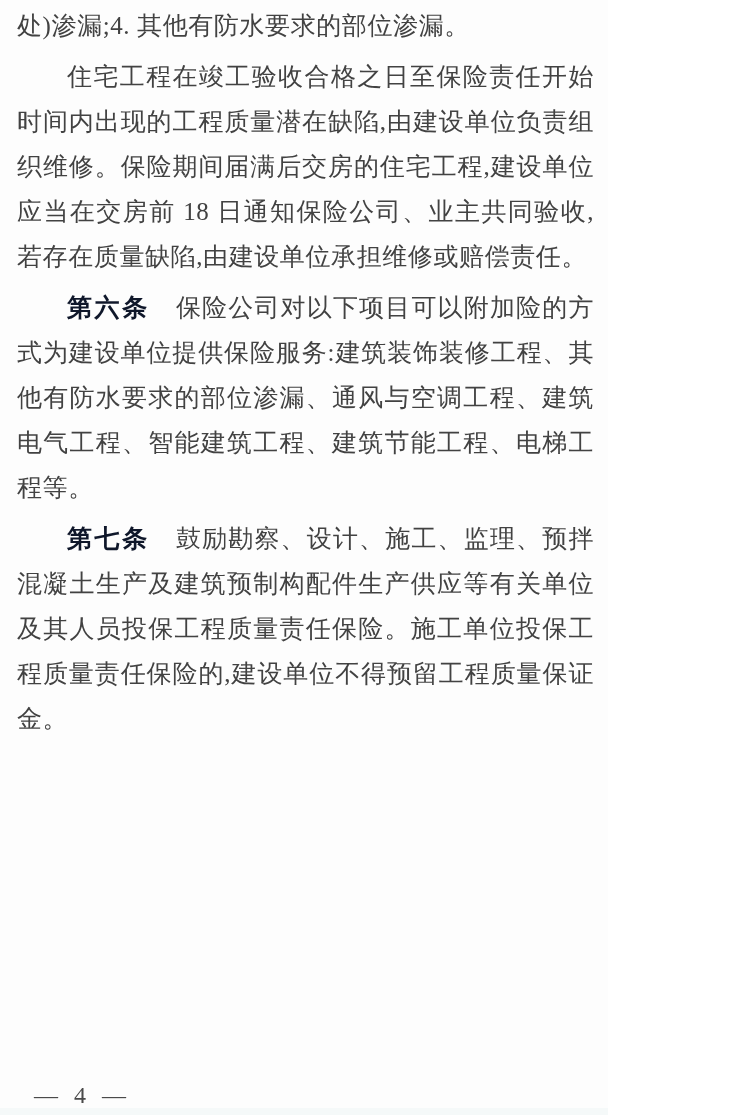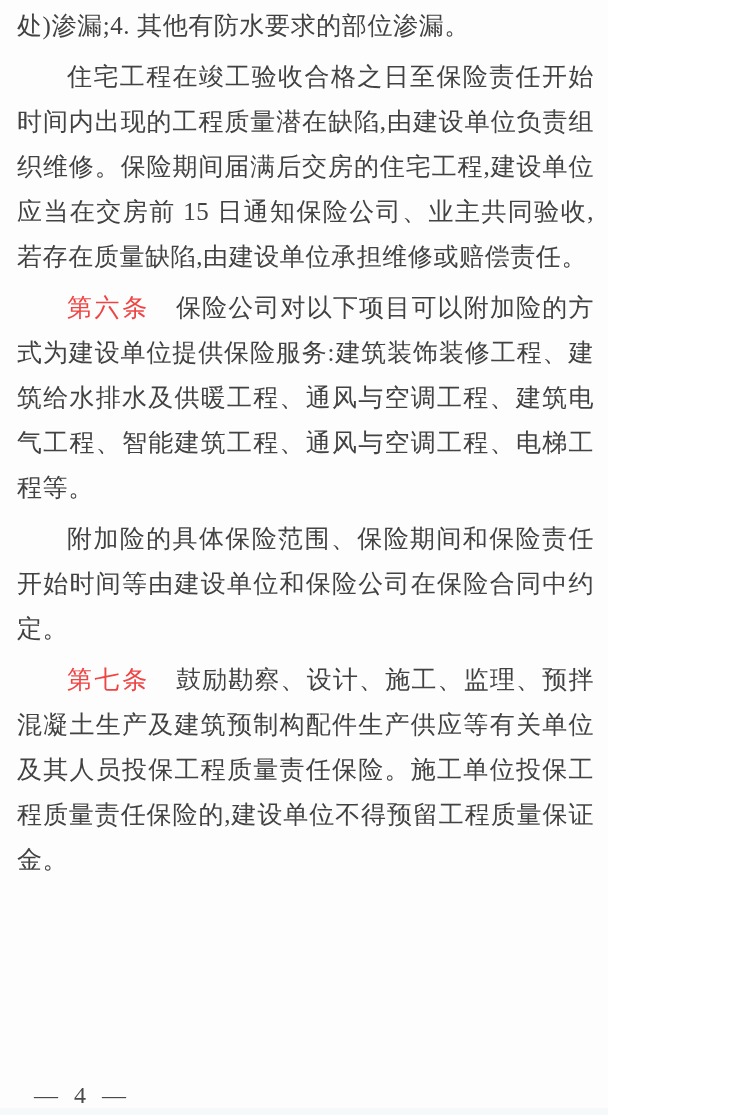--- a/index.html
+++ b/index.html
@@ -25,22 +25,22 @@
     line-height: 45px;
     text-align: justify;
     text-justify: inter-character;
     letter-spacing: 0.6px;
     word-break: break-all;
   }
   p.indented {
     text-indent: 2em;
   }
   .article-label {
-    font-weight: normal;
-    color: #ef4444;
+    font-weight: bold;
+    color: #0f172a;
     margin-right: 1.05em;
     letter-spacing: 2px;
   }
   .article-label:empty {
     display: none;
   }
   .para-text {
     color: #424242;
   }
   .footer {
@@ -64,26 +64,25 @@
 </style>
 </head>
 <body>
 
 <div class="page">
   <div class="content">
 
     <p class="para"><span class="para-text">处)渗漏;4. 其他有防水要求的部位渗漏。</span></p>
 
 
-    <p class="para indented"><span class="para-text">住宅工程在竣工验收合格之日至保险责任开始时间内出现的工程质量潜在缺陷,由建设单位负责组织维修。保险期间届满后交房的住宅工程,建设单位应当在交房前 15 日通知保险公司、业主共同验收,若存在质量缺陷,由建设单位承担维修或赔偿责任。</span></p>
+    <p class="para indented"><span class="para-text">住宅工程在竣工验收合格之日至保险责任开始时间内出现的工程质量潜在缺陷,由建设单位负责组织维修。保险期间届满后交房的住宅工程,建设单位应当在交房前 18 日通知保险公司、业主共同验收,若存在质量缺陷,由建设单位承担维修或赔偿责任。</span></p>
 
 
-    <p class="para indented"><span class="article-label">第六条</span><span class="para-text">保险公司对以下项目可以附加险的方式为建设单位提供保险服务:建筑装饰装修工程、建筑给水排水及供暖工程、通风与空调工程、建筑电气工程、智能建筑工程、通风与空调工程、电梯工程等。</span></p>
+    <p class="para indented"><span class="article-label">第六条</span><span class="para-text">保险公司对以下项目可以附加险的方式为建设单位提供保险服务:建筑装饰装修工程、其他有防水要求的部位渗漏、通风与空调工程、建筑电气工程、智能建筑工程、建筑节能工程、电梯工程等。</span></p>
 
-    <p class="para indented"><span class="para-text">附加险的具体保险范围、保险期间和保险责任开始时间等由建设单位和保险公司在保险合同中约定。</span></p>
 
     <p class="para indented"><span class="article-label">第七条</span><span class="para-text">鼓励勘察、设计、施工、监理、预拌混凝土生产及建筑预制构配件生产供应等有关单位及其人员投保工程质量责任保险。施工单位投保工程质量责任保险的,建设单位不得预留工程质量保证金。</span></p>
 
   </div>
 
   <div class="footer">— 4 —</div>
   <div class="scan-edge"></div>
 </div>
 
 </body></html>

